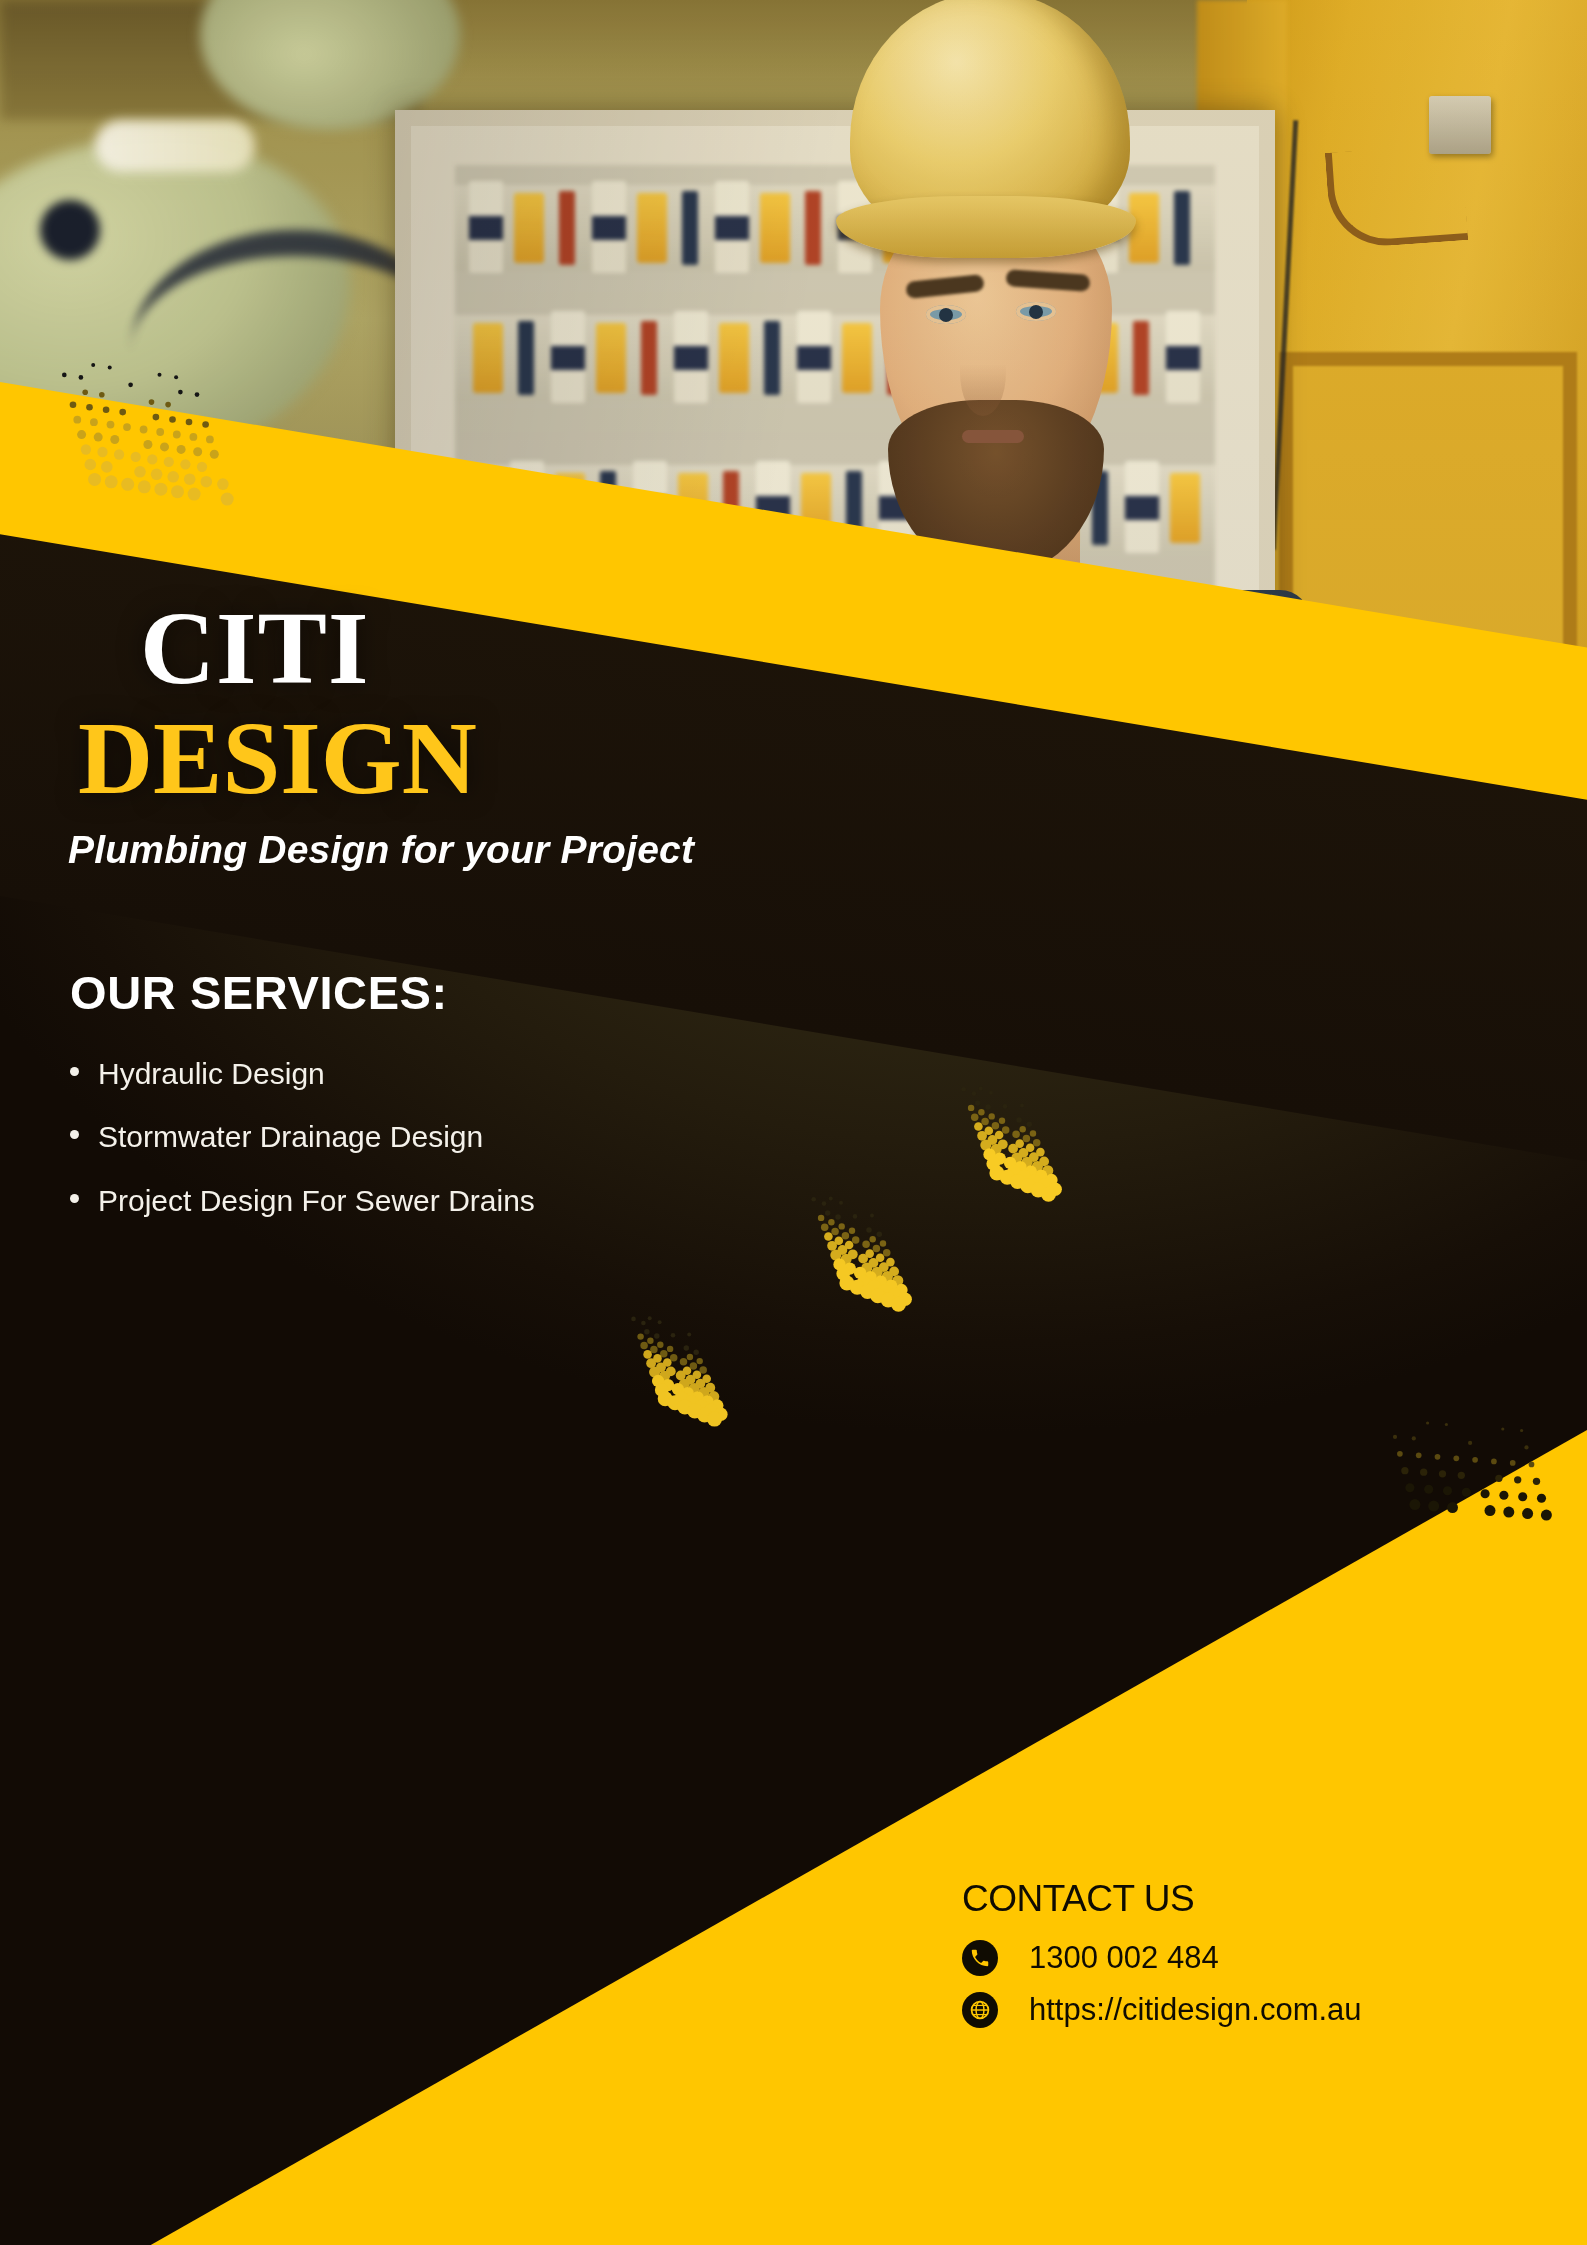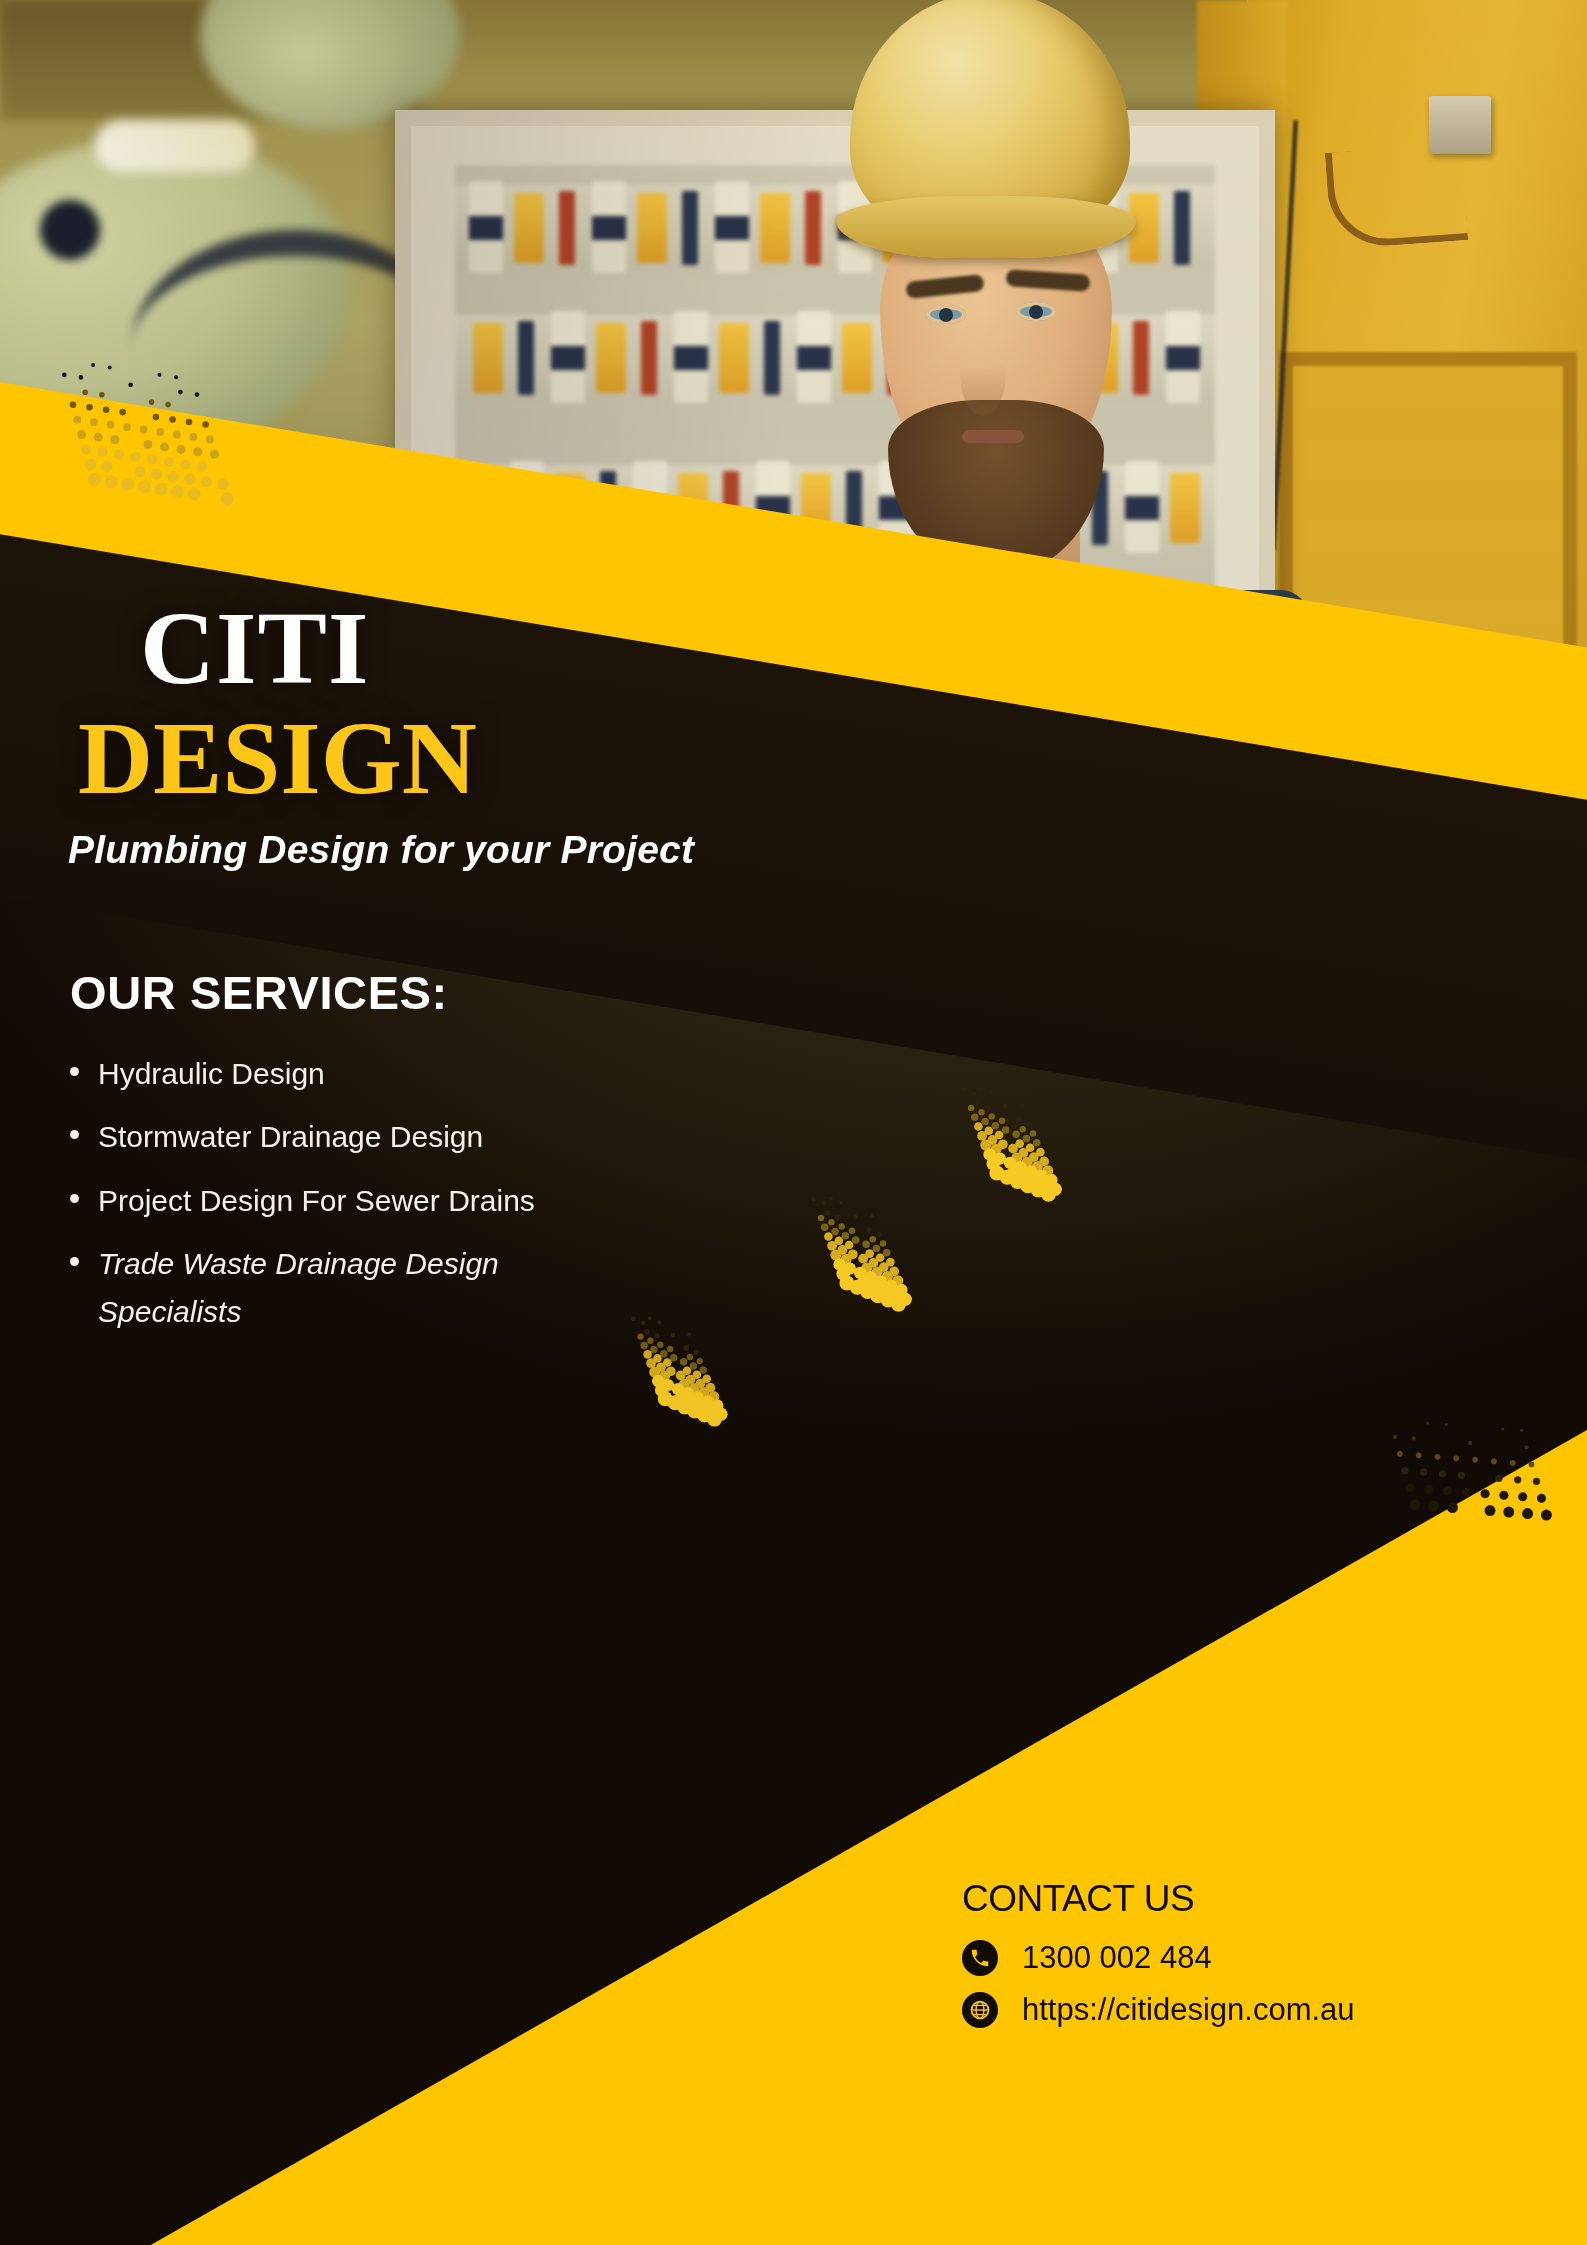--- a/index.html
+++ b/index.html
@@ -330,21 +330,21 @@
   }
   .contact-head {
     font-size: 37px;
     font-weight: 400;
     letter-spacing: -.5px;
     margin-bottom: 20px;
   }
   .contact-row {
     display: flex;
     align-items: flex-start;
-    gap: 24px;
+    gap: 31px;
     margin-bottom: 16px;
     font-size: 31px;
     font-weight: 400;
   }
   .ci {
     width: 36px; height: 36px;
     border-radius: 50%;
     background: #100c02;
     display: inline-flex;
     align-items: center;
@@ -808,21 +808,20 @@
     <div class="brand-design">DESIGN</div>
   </div>
 
   <div class="tagline">Plumbing Design for your Project</div>
 
   <div class="services-head">OUR SERVICES:</div>
   <ul class="services-list" id="services-list">
       <li>Hydraulic Design</li>
       <li>Stormwater Drainage Design</li>
       <li>Project Design For Sewer Drains</li>
-      <li class="italic">Trade Waste Drainage Design Specialists</li>
     </ul>
 
   <div class="contact">
     <div class="contact-head">CONTACT US</div>
 
     <div class="contact-row">
       <span class="ci">
         <svg viewBox="0 0 24 24" fill="#FFC600" aria-hidden="true">
           <path d="M6.6 10.8c1.4 2.8 3.8 5.1 6.6 6.6l2.2-2.2c.3-.3.7-.4 1-.2 1.2.4 2.4.6 3.6.6.6 0 1 .4 1 1V20c0 .6-.4 1-1 1C11 21 3 13 3 3.9c0-.6.4-1 1-1h3.5c.6 0 1 .4 1 1 0 1.3.2 2.5.6 3.6.1.4 0 .8-.2 1l-2.3 2.3z"></path>
         </svg>

